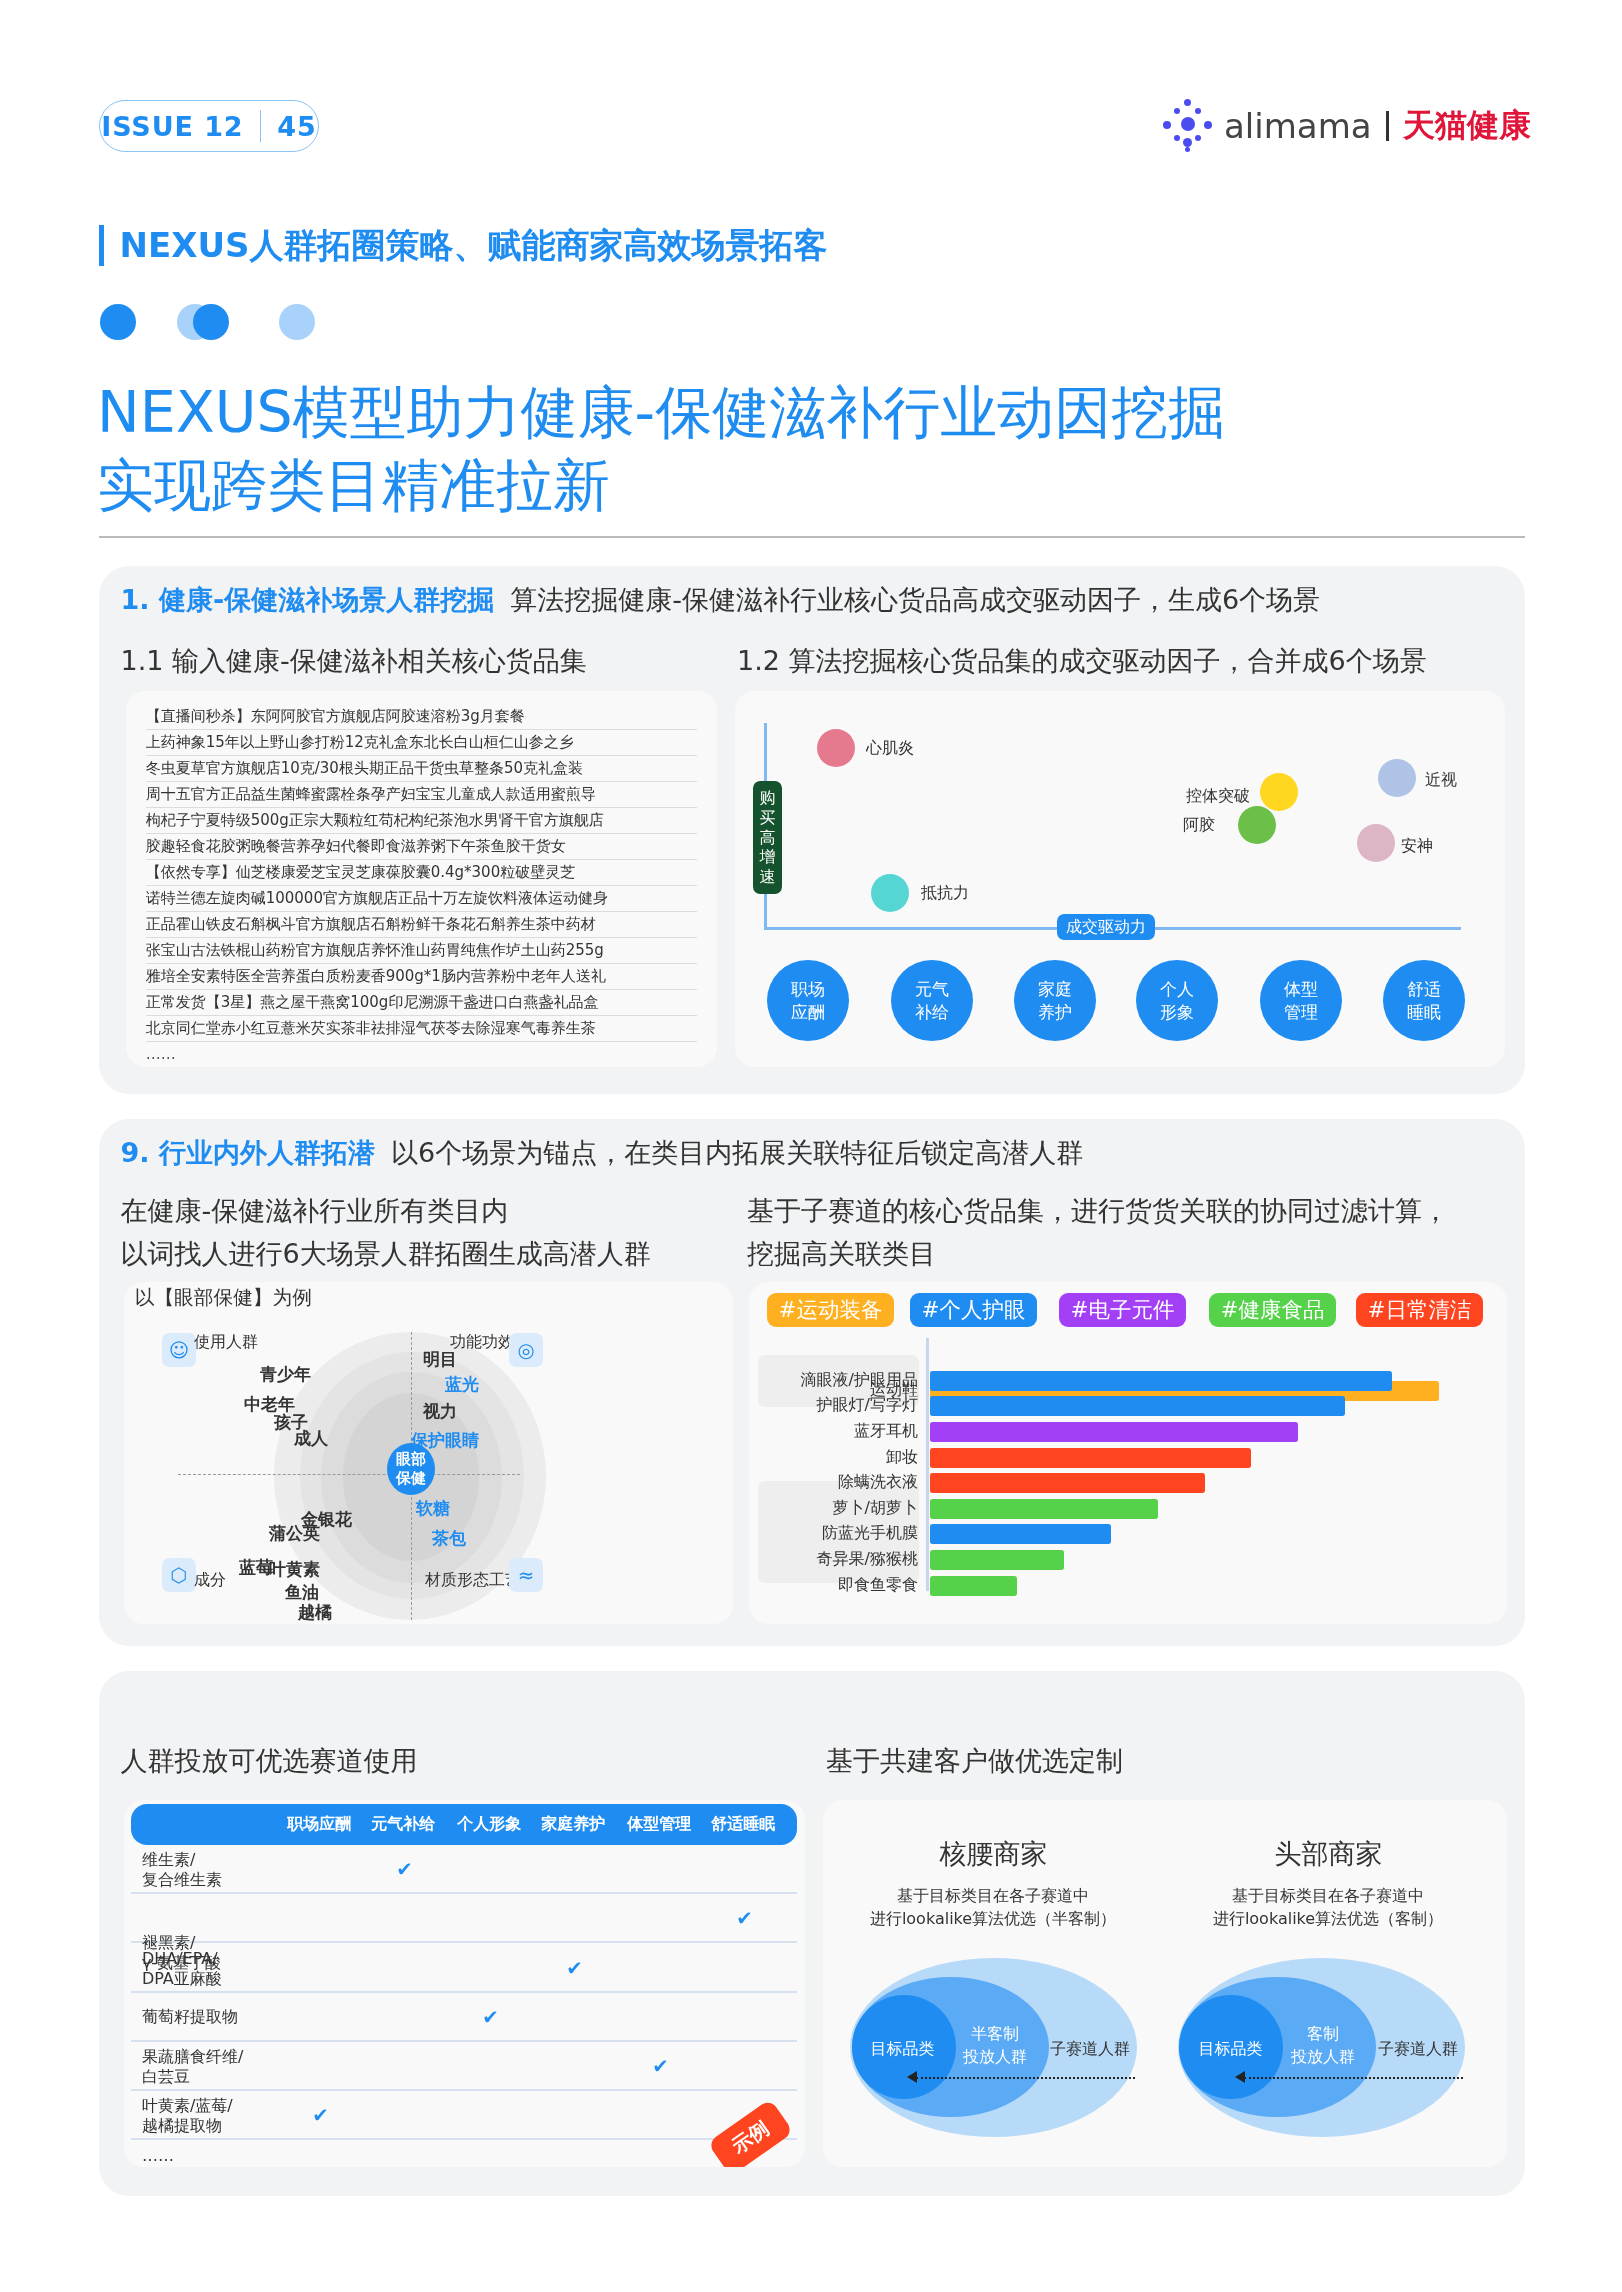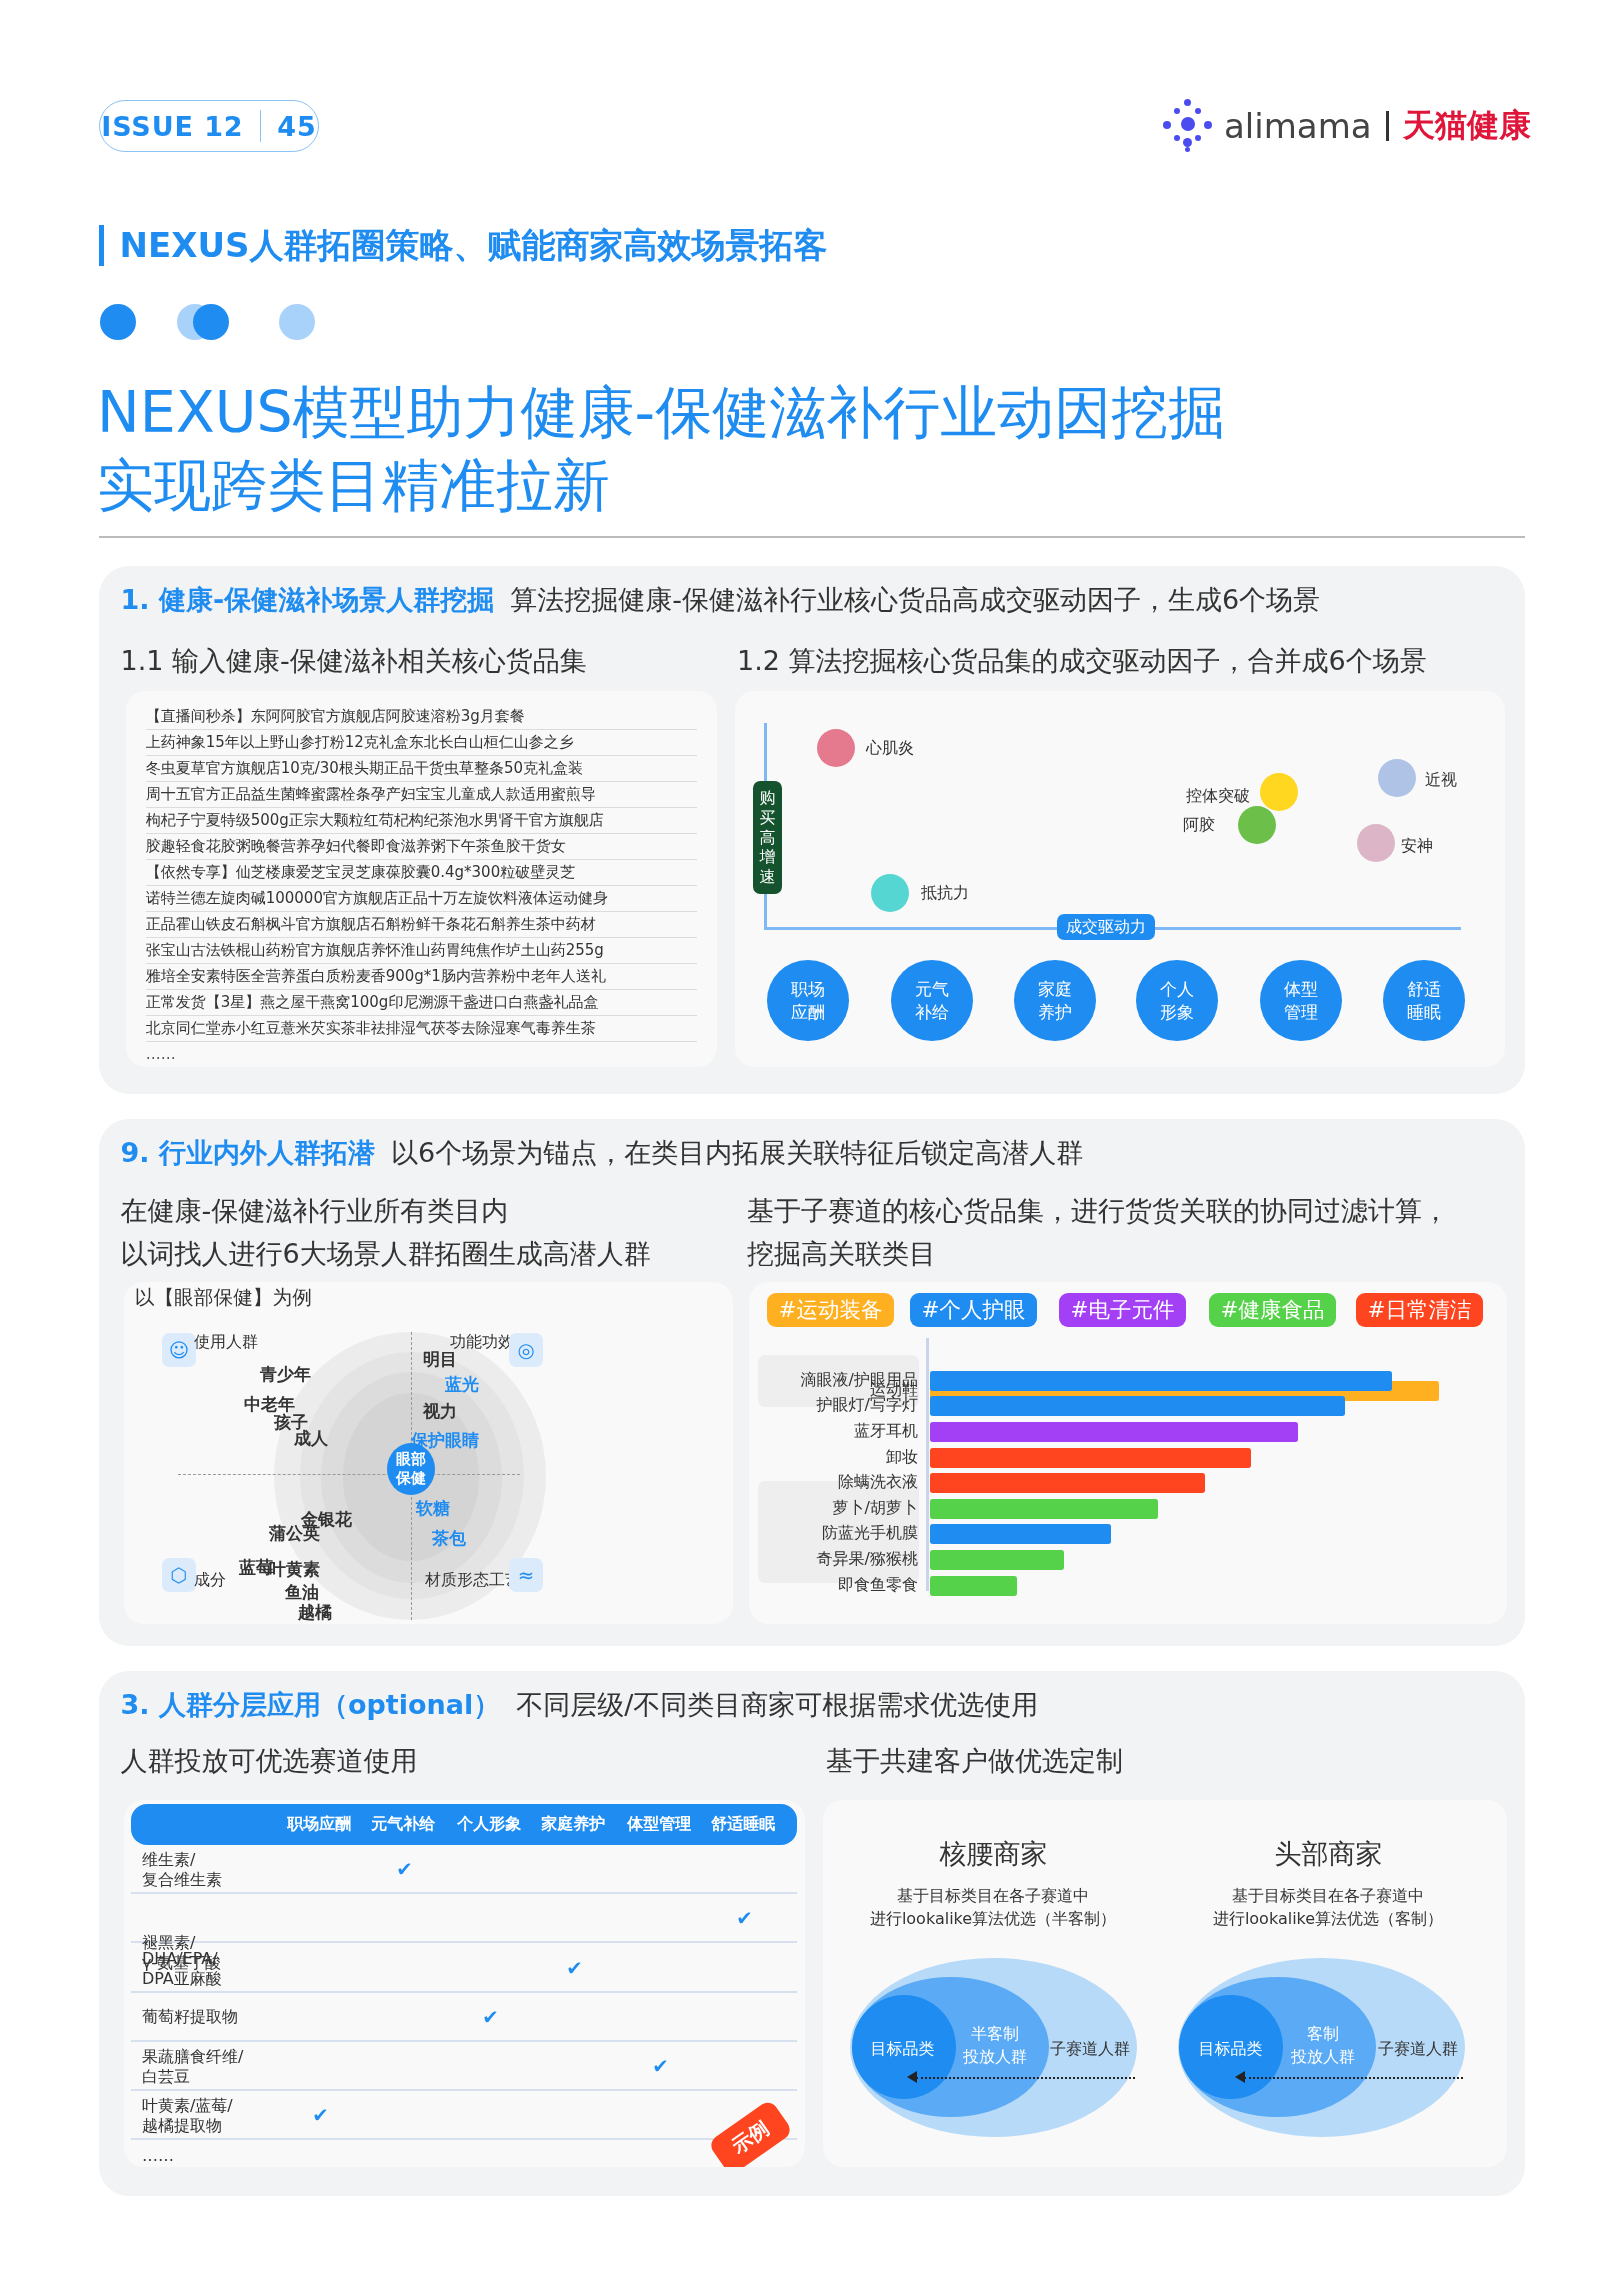--- a/index.html
+++ b/index.html
@@ -307,23 +307,20 @@
         </div>
         <div class="bar-row" style="top: 238px; width: 758px;">
           <div class="bar-label" style="right: 589px; top: -0.9px;">即食鱼零食</div>
           <div class="bar-fill" style="left: 181px; width: 87px; background: rgb(85, 210, 74);"></div>
         </div>
       </div>
   </div>
 </div>
 
 <div class="abs card" style="left:99px;top:1671px;width:1426px;height:525px;">
-  <div class="abs sec-head" style="left:21.5px;top:16px;">
-    <b>3. 人群分层应用（optional）</b><span>不同层级/不同类目商家可根据需求优选使用</span>
-  </div>
   <div class="abs sub-head" style="left:21.5px;top:68px;">人群投放可优选赛道使用</div>
   <div class="abs sub-head" style="left:727px;top:68px;">基于共建客户做优选定制</div>
 
   <div class="abs panel" style="left:25px;top:129px;width:681px;height:367px;overflow:hidden;">
     <div class="abs thead" style="left:7.2px;top:3.6px;width:666px;height:41px;">
       <div id="thead-cols">
           <div class="abs" style="left: 156px; top: 10.7px; white-space: nowrap;">职场应酬</div>
           <div class="abs" style="left: 240px; top: 10.7px; white-space: nowrap;">元气补给</div>
           <div class="abs" style="left: 326px; top: 10.7px; white-space: nowrap;">个人形象</div>
           <div class="abs" style="left: 410px; top: 10.7px; white-space: nowrap;">家庭养护</div>

